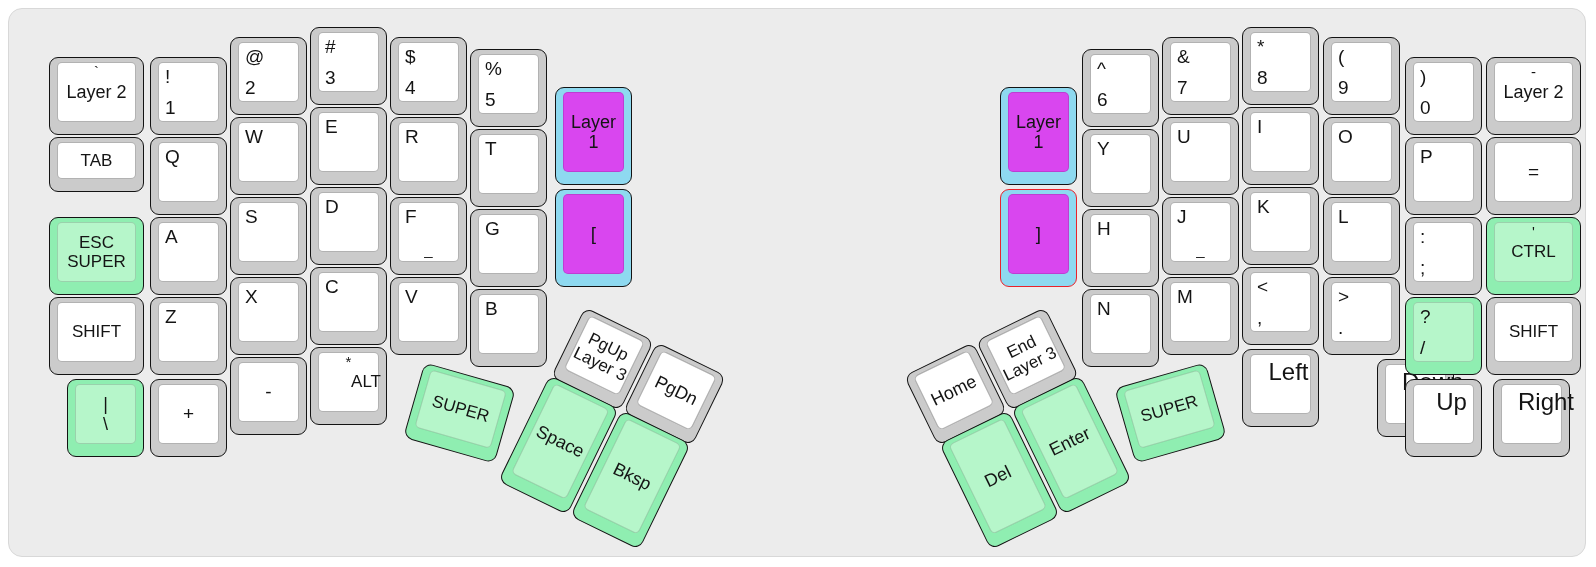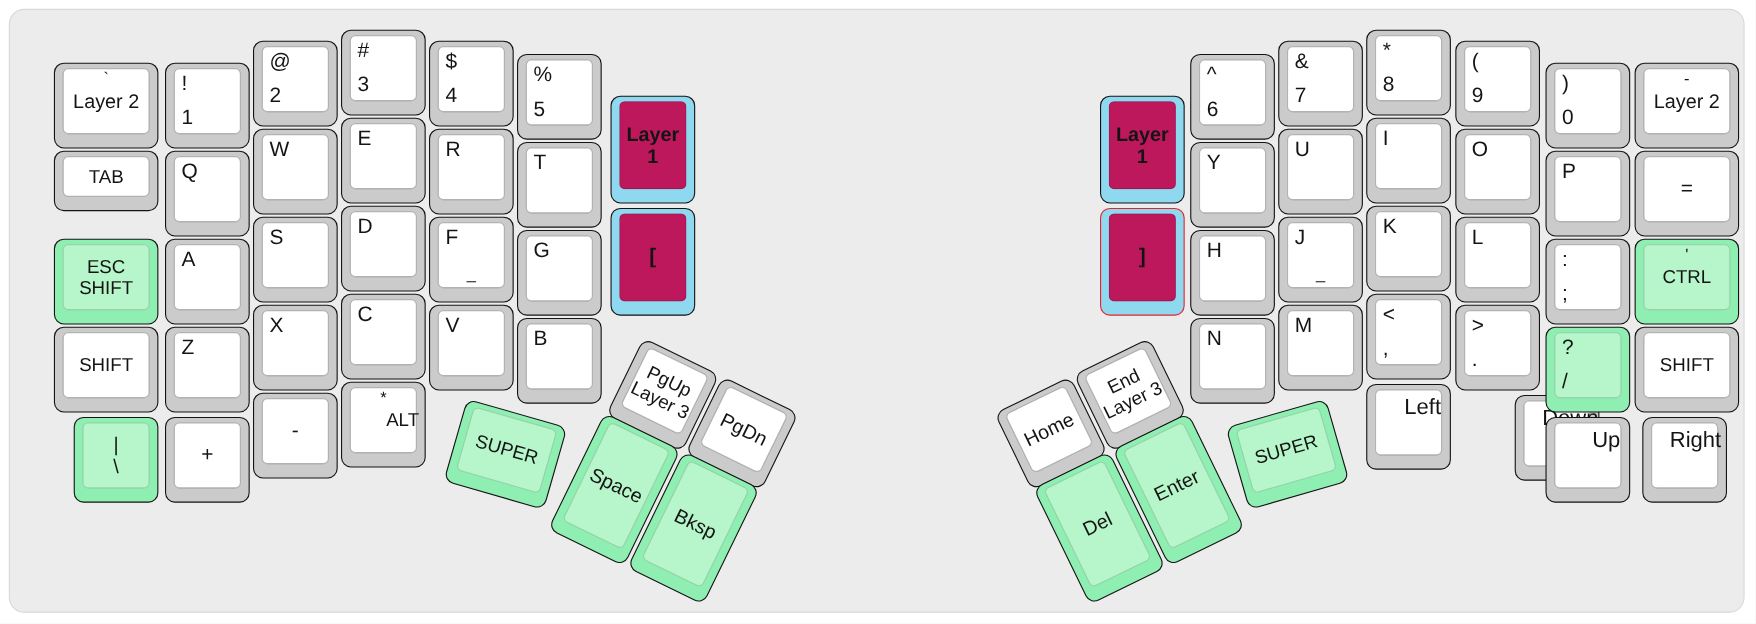--- a/index.html
+++ b/index.html
@@ -20,28 +20,28 @@
   .key .cap {
     position:absolute; left:7px; right:7px; top:4px; bottom:12px;
     border-radius:5px; border:1px solid rgba(0,0,0,0.30);
     box-sizing:border-box;
   }
   .v-white { background:#cbcbcb; }
   .v-white .cap { background:#ffffff; }
   .v-green { background:#8feeb1; }
   .v-green .cap { background:#b6f6ca; border-color:rgba(0,0,0,0.15); }
   .v-blue { background:#8ed9f0; }
-  .v-blue .cap { background:#be185d; border-color:rgba(0,0,0,0.12);font-weight:bold; }
+  .v-blue .cap { background:#d946ef; border-color:rgba(0,0,0,0.12); }
   .key.red { border-color:#e9232b; }
   .lbl { position:absolute; color:#141414; line-height:1.12; }
   .p-tl { left:6px; top:3px; font-size:19px; }
   .p-bl { left:6px; bottom:3px; font-size:19px; }
   .p-tc { left:0; right:0; top:1px; text-align:center; font-size:15px; }
   .p-bc { left:0; right:0; bottom:2px; text-align:center; font-size:15px; }
-  .p-t  { left:0; right:0; top:4px; text-align:right; font-size:20px;padding-left:16px; }
+  .p-t  { left:0; right:0; top:4px; text-align:center; font-size:24px;padding-left:16px; }
   .p-c  { left:0; right:0; top:0; bottom:0; display:flex; align-items:center;
           justify-content:center; text-align:center; white-space:pre-line;
           font-size:18px; }
 </style>
 </head>
 <body style="background: rgb(255, 255, 255);">
 
 <div id="board" style="background: rgb(236, 236, 236); border-color: rgb(216, 216, 216);">
     <div class="key v-white" style="left: 40px; top: 48px; width: 95px; height: 78px;">
       <div class="cap">
@@ -50,21 +50,21 @@
       </div>
     </div>
     <div class="key v-white" style="left: 40px; top: 128px; width: 95px; height: 55px;">
       <div class="cap">
         <span class="lbl p-c" style="font-size: 17px;">TAB</span>
       </div>
     </div>
     <div class="key v-green" style="left: 40px; top: 208px; width: 95px; height: 78px;">
       <div class="cap">
         <span class="lbl p-c" style="font-size: 17px;">ESC
-SHIFT</span>
+SUPER</span>
       </div>
     </div>
     <div class="key v-white" style="left: 40px; top: 288px; width: 95px; height: 78px;">
       <div class="cap">
         <span class="lbl p-c" style="font-size: 17px;">SHIFT</span>
       </div>
     </div>
     <div class="key v-green" style="left: 58px; top: 370px; width: 77px; height: 78px;">
       <div class="cap">
         <span class="lbl p-c" style="font-size: 18px;">|

